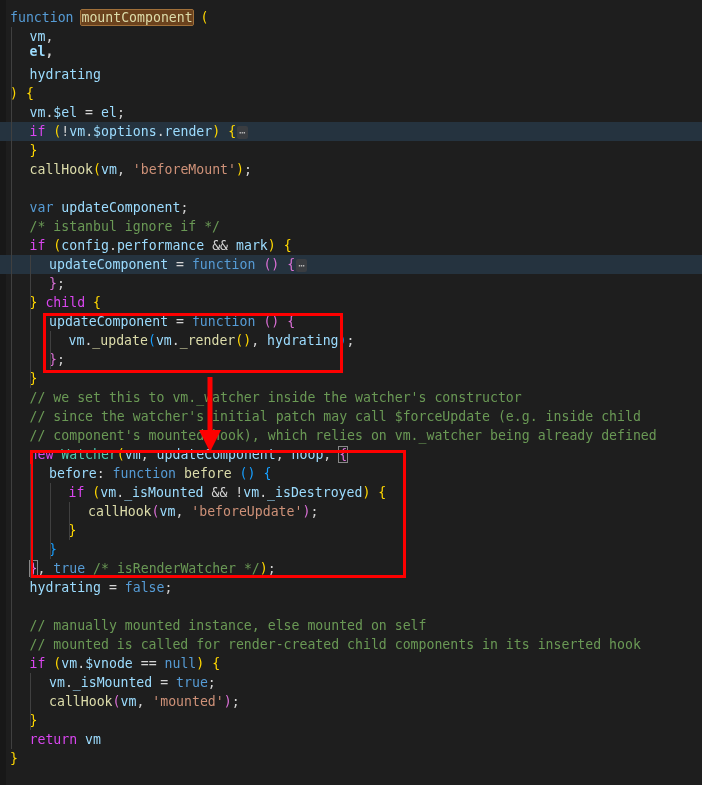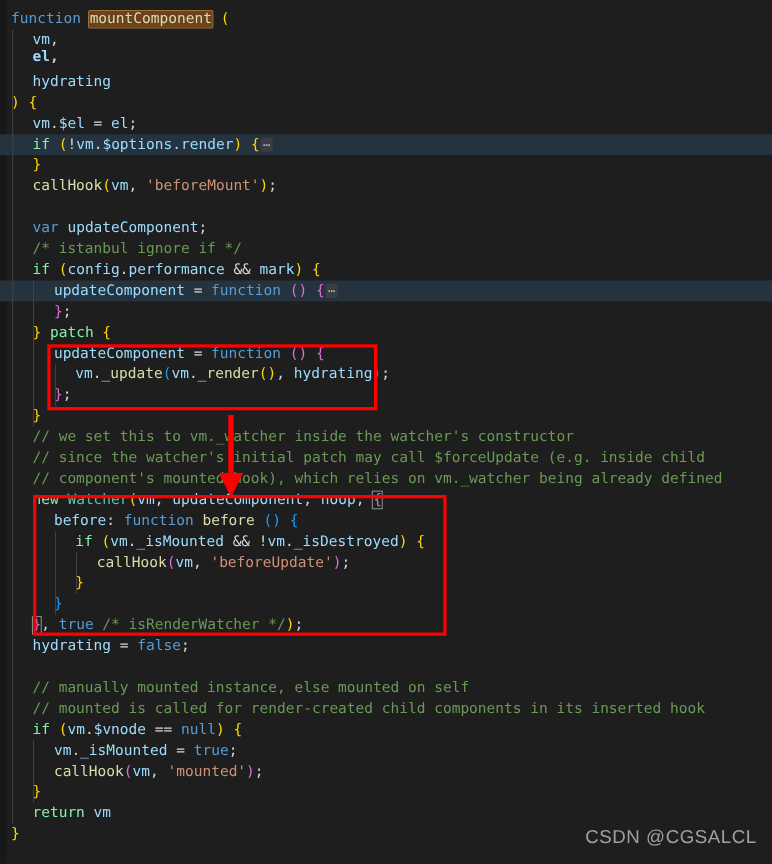--- a/index.html
+++ b/index.html
@@ -12,21 +12,21 @@
   #editor{position:relative;width:702px;height:785px;background:#1e1e1e;overflow:hidden;}
   .gutter-strip{position:absolute;left:0;top:0;width:6px;height:785px;background:#181818;}
   .code{position:absolute;left:0;top:0;width:702px;}
   .ln{
     position:relative;height:19px;line-height:19px;white-space:pre;
     color:#d4d4d4;padding-left:10px;box-sizing:border-box;
   }
   .ln.hl{background:#25333f;}
   
   .kw{color:#569cd6;}
-  .ctl{color:#86efac;}
+  .ctl{color:#d946ef;}
   .fn{color:#dcdcaa;}
   .typ{color:#4ec9b0;}
   .var{color:#9cdcfe;}
   .str{color:#ce9178;}
   .cmt{color:#6a9955;}
   .pl{color:#d4d4d4;}
   .b1{color:#ffd700;}
   .b2{color:#da70d6;}
   .b3{color:#179fff;}
   .sel{background:#6b421d;outline:1px solid #a0703a;border-radius:1px;}
@@ -56,21 +56,21 @@
       <div class="ln" style="top: 103px; position: absolute; left: 0px; width: 688px;"><span style="display: inline-block; width: 19.5px;"></span><span class="var">vm</span><span class="pl">.</span><span class="var">$el</span><span class="pl"> = </span><span class="var">el</span><span class="pl">;</span></div>
       <div class="ln hl" style="top: 122px; position: absolute; left: 0px; width: 702px;"><span style="display: inline-block; width: 19.5px;"></span><span class="ctl">if</span><span class="pl"> </span><span class="b1">(</span><span class="pl">!</span><span class="var">vm</span><span class="pl">.</span><span class="var">$options</span><span class="pl">.</span><span class="var">render</span><span class="b1">)</span><span class="pl"> </span><span class="b1">{</span><span class="fold">⋯</span></div>
       <div class="ln" style="top: 141px; position: absolute; left: 0px; width: 702px;"><span style="display: inline-block; width: 19.5px;"></span><span class="b1">}</span></div>
       <div class="ln" style="top: 160px; position: absolute; left: 0px; width: 702px;"><span style="display: inline-block; width: 19.5px;"></span><span class="fn">callHook</span><span class="b1">(</span><span class="var">vm</span><span class="pl">, </span><span class="str">'beforeMount'</span><span class="b1">)</span><span class="pl">;</span></div>
       <div class="ln" style="top: 179px; position: absolute; left: 0px; width: 702px;"><span style="display: inline-block; width: 19.5px;"></span></div>
       <div class="ln" style="top: 198px; position: absolute; left: 0px; width: 702px;"><span style="display: inline-block; width: 19.5px;"></span><span class="kw">var</span><span class="pl"> </span><span class="var">updateComponent</span><span class="pl">;</span></div>
       <div class="ln" style="top: 217px; position: absolute; left: 0px; width: 702px;"><span style="display: inline-block; width: 19.5px;"></span><span class="cmt">/* istanbul ignore if */</span></div>
       <div class="ln" style="top: 236px; position: absolute; left: 0px; width: 702px;"><span style="display: inline-block; width: 19.5px;"></span><span class="ctl">if</span><span class="pl"> </span><span class="b1">(</span><span class="var">config</span><span class="pl">.</span><span class="var">performance</span><span class="pl"> &amp;&amp; </span><span class="var">mark</span><span class="b1">)</span><span class="pl"> </span><span class="b1">{</span></div>
       <div class="ln hl" style="top: 255px; position: absolute; left: 0px; width: 702px;"><span style="display: inline-block; width: 39px;"></span><span class="var">updateComponent</span><span class="pl"> = </span><span class="kw">function</span><span class="pl"> </span><span class="b2">(</span><span class="b2">)</span><span class="pl"> </span><span class="b2">{</span><span class="fold">⋯</span></div>
       <div class="ln" style="top: 274px; position: absolute; left: 0px; width: 702px;"><span style="display: inline-block; width: 39px;"></span><span class="b2">}</span><span class="pl">;</span></div>
-      <div class="ln" style="top: 293px; position: absolute; left: 0px; width: 702px;"><span style="display: inline-block; width: 19.5px;"></span><span class="b1">}</span><span class="pl"> </span><span class="ctl">patch</span><span class="pl"> </span><span class="b1">{</span></div>
+      <div class="ln" style="top: 293px; position: absolute; left: 0px; width: 702px;"><span style="display: inline-block; width: 19.5px;"></span><span class="b1">}</span><span class="pl"> </span><span class="ctl">child</span><span class="pl"> </span><span class="b1">{</span></div>
       <div class="ln" style="top: 312px; position: absolute; left: 0px; width: 702px;"><span style="display: inline-block; width: 39px;"></span><span class="var">updateComponent</span><span class="pl"> = </span><span class="kw">function</span><span class="pl"> </span><span class="b2">(</span><span class="b2">)</span><span class="pl"> </span><span class="b2">{</span></div>
       <div class="ln" style="top: 331px; position: absolute; left: 0px; width: 702px;"><span style="display: inline-block; width: 58.5px;"></span><span class="var">vm</span><span class="pl">.</span><span class="fn">_update</span><span class="b3">(</span><span class="var">vm</span><span class="pl">.</span><span class="fn">_render</span><span class="b1">(</span><span class="b1">)</span><span class="pl">, </span><span class="var">hydrating</span><span class="b3">)</span><span class="pl">;</span></div>
       <div class="ln" style="top: 350px; position: absolute; left: 0px; width: 702px;"><span style="display: inline-block; width: 39px;"></span><span class="b2">}</span><span class="pl">;</span></div>
       <div class="ln" style="top: 369px; position: absolute; left: 0px; width: 702px;"><span style="display: inline-block; width: 19.5px;"></span><span class="b1">}</span></div>
       <div class="ln" style="top: 388px; position: absolute; left: 0px; width: 702px;"><span style="display: inline-block; width: 19.5px;"></span><span class="cmt">// we set this to vm._watcher inside the watcher's constructor</span></div>
       <div class="ln" style="top: 407px; position: absolute; left: 0px; width: 702px;"><span style="display: inline-block; width: 19.5px;"></span><span class="cmt">// since the watcher's initial patch may call $forceUpdate (e.g. inside child</span></div>
       <div class="ln" style="top: 426px; position: absolute; left: 0px; width: 702px;"><span style="display: inline-block; width: 19.5px;"></span><span class="cmt">// component's mounted hook), which relies on vm._watcher being already defined</span></div>
       <div class="ln" style="top: 445px; position: absolute; left: 0px; width: 702px;"><span style="display: inline-block; width: 19.5px;"></span><span class="ctl">new</span><span class="pl"> </span><span class="typ">Watcher</span><span class="b1">(</span><span class="var">vm</span><span class="pl">, </span><span class="var">updateComponent</span><span class="pl">, </span><span class="var">noop</span><span class="pl">, </span><span class="b2 bmatch">{</span></div>
       <div class="ln" style="top: 464px; position: absolute; left: 0px; width: 702px;"><span style="display: inline-block; width: 39px;"></span><span class="var">before</span><span class="pl">: </span><span class="kw">function</span><span class="pl"> </span><span class="fn">before</span><span class="pl"> </span><span class="b3">(</span><span class="b3">)</span><span class="pl"> </span><span class="b3">{</span></div>
       <div class="ln" style="top: 483px; position: absolute; left: 0px; width: 702px;"><span style="display: inline-block; width: 58.5px;"></span><span class="ctl">if</span><span class="pl"> </span><span class="b1">(</span><span class="var">vm</span><span class="pl">.</span><span class="var">_isMounted</span><span class="pl"> &amp;&amp; </span><span class="pl">!</span><span class="var">vm</span><span class="pl">.</span><span class="var">_isDestroyed</span><span class="b1">)</span><span class="pl"> </span><span class="b1">{</span></div>
@@ -91,21 +91,20 @@
     </div>
 
   <div class="redbox" id="redbox1" style="left: 43px; top: 313px; width: 300px; height: 60px; border-color: rgb(254, 0, 0);"></div>
   <div class="redbox" id="redbox2" style="left: 30px; top: 450px; width: 376px; height: 128px; border-color: rgb(254, 0, 0);"></div>
 
   <svg class="arrow" id="red-arrow" width="34" height="75" viewBox="0 0 34 75" style="left: 193px; top: 377px;">
       <line x1="17" y1="0" x2="17" y2="58" stroke="#fe0000" stroke-width="5"></line>
       <polygon points="17,75 6,53 28,53" fill="#fe0000"></polygon>
     </svg>
 
-  <div class="wm">CSDN @CGSALCL</div>
 <div class="ig" style="left: 10.5px; top: 27px; height: 722px;"></div>
     <div class="ig" style="left: 30px; top: 255px; height: 57px;"></div>
     <div class="ig" style="left: 30px; top: 312px; height: 76px;"></div>
     <div class="ig" style="left: 30px; top: 464px; height: 114px;"></div>
     <div class="ig" style="left: 49.5px; top: 331px; height: 38px;"></div>
     <div class="ig" style="left: 49.5px; top: 483px; height: 76px;"></div>
     <div class="ig" style="left: 69px; top: 502px; height: 38px;"></div>
     <div class="ig" style="left: 30px; top: 673px; height: 57px;"></div>
   </div>
 

